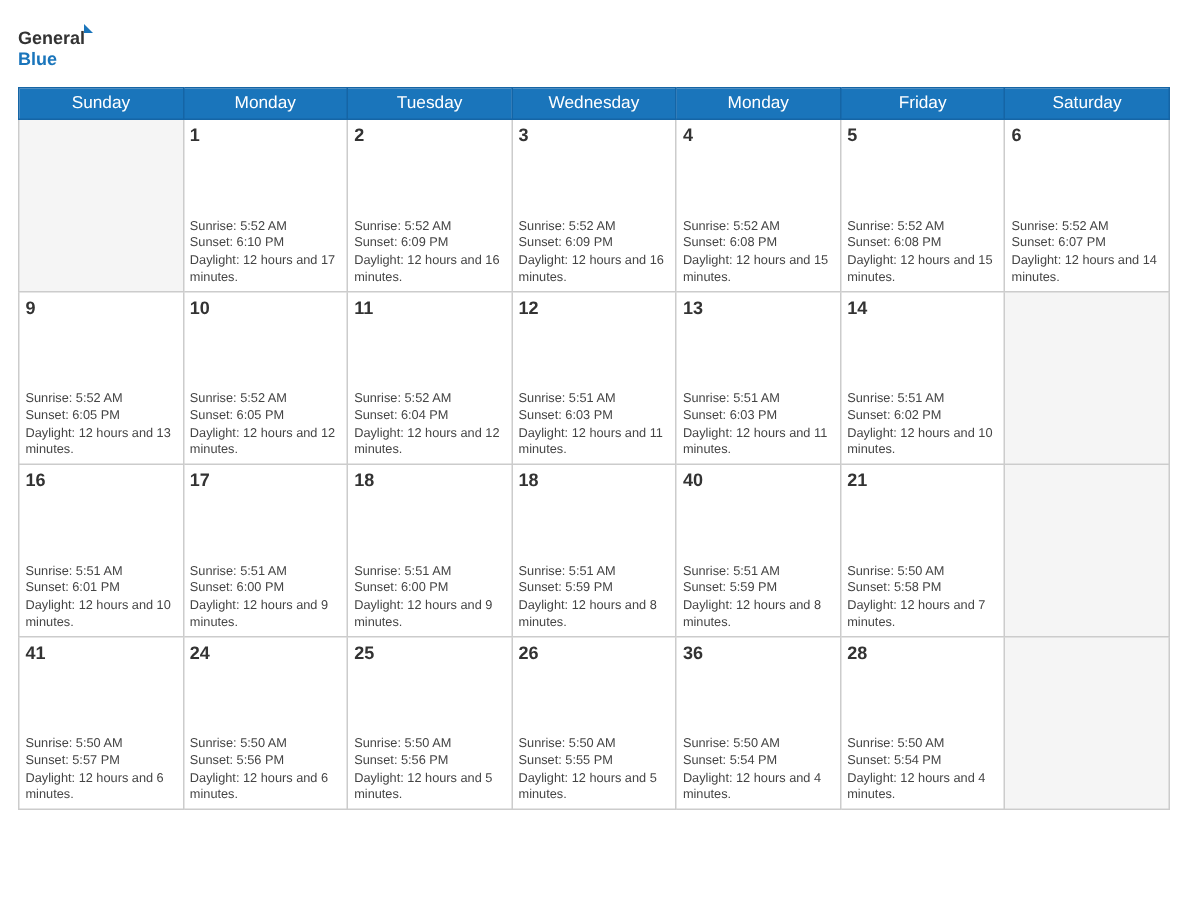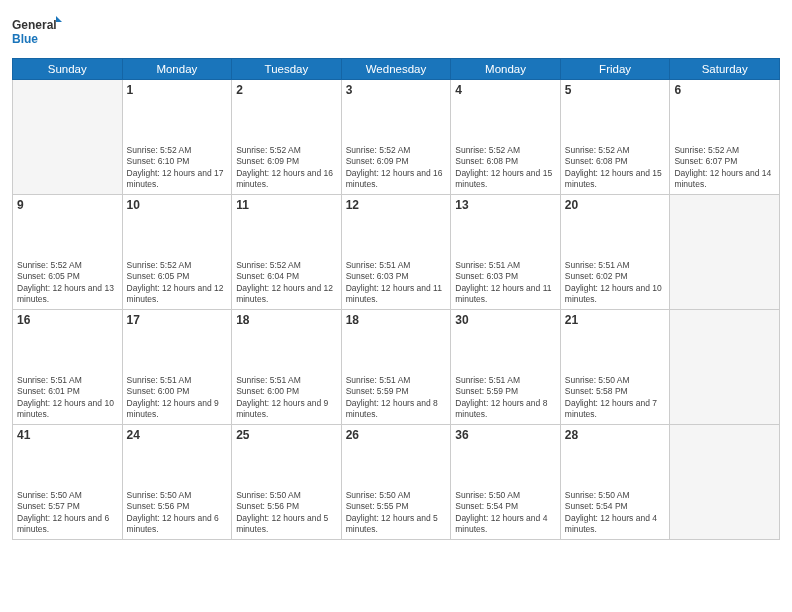--- a/index.html
+++ b/index.html
@@ -197,21 +197,21 @@
         </td>
           <td>
           <span class="day-num">13</span>
           <div class="day-info">
             Sunrise: 5:51 AM<br>
             Sunset: 6:03 PM<br>
             Daylight: 12 hours and 11 minutes.
           </div>
         </td>
           <td>
-          <span class="day-num">20</span>
+          <span class="day-num">14</span>
           <div class="day-info">
             Sunrise: 5:51 AM<br>
             Sunset: 6:02 PM<br>
             Daylight: 12 hours and 10 minutes.
           </div>
         </td>
           <td class="empty"></td>
         </tr>
         <tr>
           <td>
@@ -240,21 +240,21 @@
         </td>
           <td>
           <span class="day-num">18</span>
           <div class="day-info">
             Sunrise: 5:51 AM<br>
             Sunset: 5:59 PM<br>
             Daylight: 12 hours and 8 minutes.
           </div>
         </td>
           <td>
-          <span class="day-num">30</span>
+          <span class="day-num">40</span>
           <div class="day-info">
             Sunrise: 5:51 AM<br>
             Sunset: 5:59 PM<br>
             Daylight: 12 hours and 8 minutes.
           </div>
         </td>
           <td>
           <span class="day-num">21</span>
           <div class="day-info">
             Sunrise: 5:50 AM<br>

